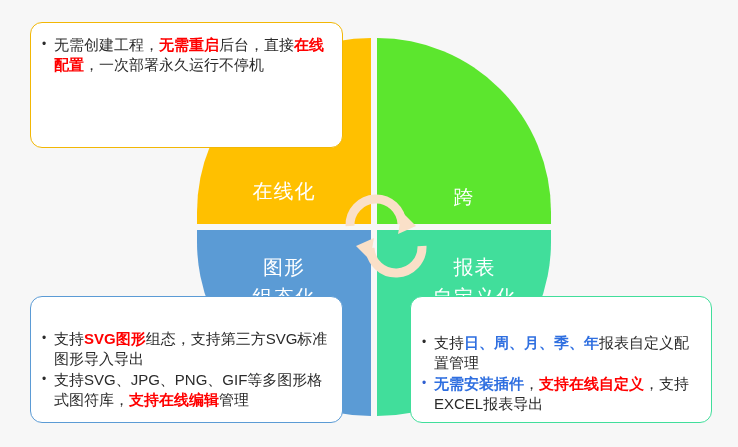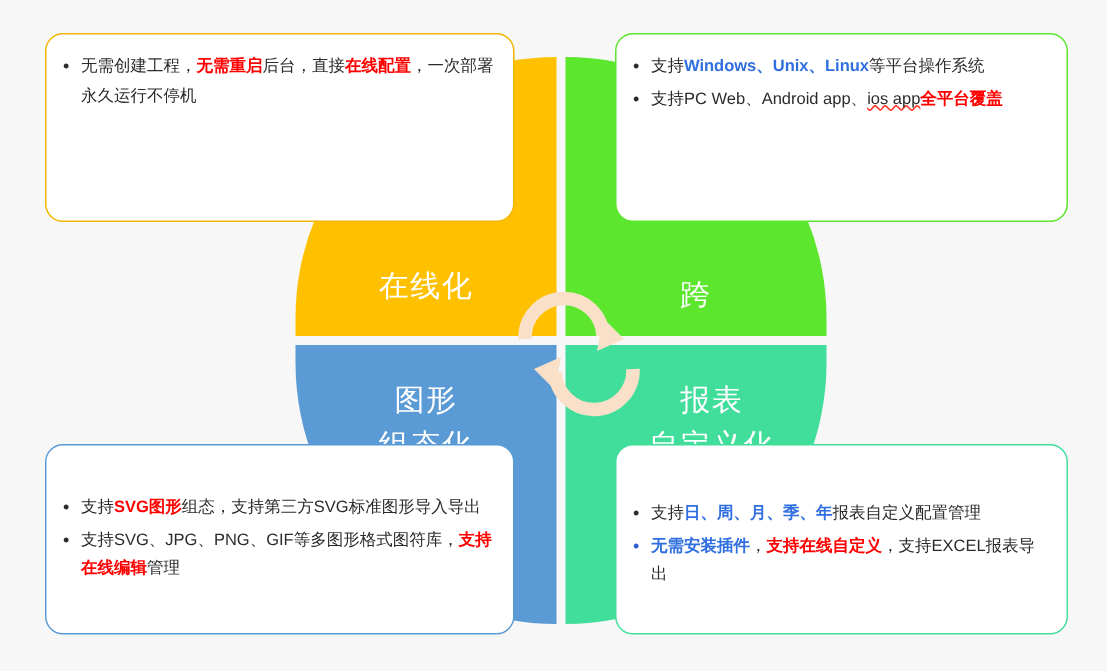--- a/index.html
+++ b/index.html
@@ -68,21 +68,21 @@
   #box-bl { left: 30px;  top: 296px; width: 313px; height: 127px; border-color: #5B9BD5; }
   #box-br { left: 410px; top: 296px; width: 302px; height: 127px; border-color: #41DE9B; }
 
   #box-tl .inner, #box-bl .inner { text-align: left; }
   #box-tr .inner, #box-br .inner { text-align: left; }
 
   ul.bul { list-style: none; }
   ul.bul > li {
     position: relative;
     padding-left: 13px;
-    font-size: 11px;
+    font-size: 15px;
     line-height: 19.5px;
     color: #2b2b2b;
     margin-bottom: 2px;
   }
   ul.bul > li::before {
     content: "\2022";
     position: absolute;
     left: 1px; top: 0;
     font-size: 12px;
     color: #2b2b2b;
@@ -146,32 +146,20 @@
   <div class="box" id="box-tl">
     <div class="inner">
       <ul class="bul">
         <li>
           <span>无需创建工程，</span><span class="red">无需重启</span><span>后台，直接</span><span class="red">在线配置</span><span>，一次部署永久运行不停机</span>
         </li>
       </ul>
     </div>
   </div>
 
-  <div class="box" id="box-tr">
-    <div class="inner">
-      <ul class="bul">
-        <li>
-          <span>支持</span><span class="blue">Windows、Unix、Linux</span><span>等平台操作系统</span>
-        </li>
-        <li>
-          <span>支持PC Web、Android app、</span><span class="wavy">ios app</span><span class="red">全平台覆盖</span>
-        </li>
-      </ul>
-    </div>
-  </div>
 
   <div class="box" id="box-bl">
     <div class="inner">
       <ul class="bul">
         <li>
           <span>支持</span><span class="red">SVG图形</span><span>组态，支持第三方SVG标准图形导入导出</span>
         </li>
         <li>
           <span>支持SVG、JPG、PNG、GIF等多图形格式图符库，</span><span class="red">支持在线编辑</span><span>管理</span>
         </li>

